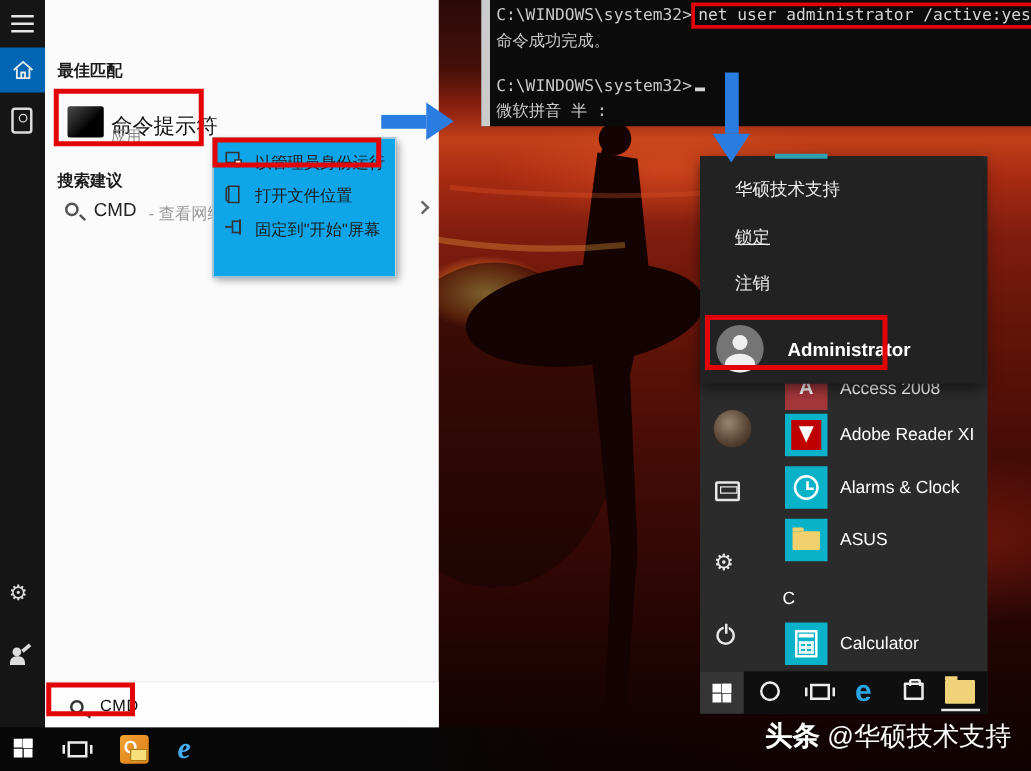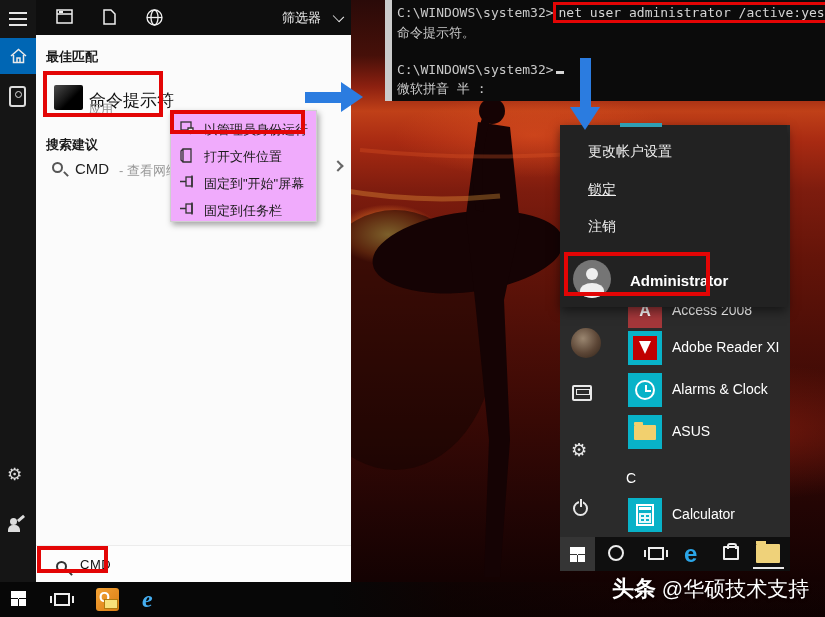--- a/index.html
+++ b/index.html
@@ -44,21 +44,21 @@
   .mag:after { content:""; position:absolute; left:9px; top:9px; width:6px; height:2px; background:#555; transform:rotate(45deg); }
   .sug-q { position:absolute; left:31px; top:2px; font-size:15px; color:#222; }
   .sug-hint { position:absolute; left:75px; top:4px; font-size:13px; color:#999; white-space:nowrap; overflow:hidden; width:96px; }
   .sug-chevron { position:absolute; left:290px; top:4px; width:8px; height:8px; border-right:2px solid #666; border-top:2px solid #666; transform:rotate(45deg); }
   .search-row { position:absolute; left:0; top:545px; width:315px; height:37px; background:#fdfdfd; border-top:1px solid #ececec; }
   .search-mag { position:absolute; left:20px; top:12px; }
   .search-mag .mag { border-color:#333; }
   .search-mag .mag:after { background:#333; }
   .search-val { position:absolute; left:44px; top:11px; font-size:13px; color:#111; letter-spacing:.5px; }
   
-  .ctx { position:absolute; left:170px; top:110px; width:147px; height:112px; background:#f0abfc; border:1px solid #cfcfcf; box-shadow:2px 3px 6px rgba(0,0,0,.35); z-index:6; }
+  .ctx { position:absolute; left:170px; top:110px; width:147px; height:112px; background:#0ea5e9; border:1px solid #cfcfcf; box-shadow:2px 3px 6px rgba(0,0,0,.35); z-index:6; }
   .ctx-item { position:absolute; left:0; width:145px; height:27px; }
   .ctx-item .ci { position:absolute; left:9px; top:6px; }
   .ctx-item .cl { position:absolute; left:33px; top:6px; font-size:13px; color:#1b1b1b; white-space:nowrap; }
   
   .cmd { position:absolute; left:357px; top:0; width:468px; height:101px; background:#0b0b0b; z-index:3; font-family:"DejaVu Sans Mono", monospace; font-size:13px; color:#c9c9c9;margin-left:28px; }
   .cmd-scroll { position:absolute; left:0; top:0; width:7px; height:101px; background:#cbcbcb; }
   .cmd-line { position:absolute; left:12px; white-space:nowrap; }
   .cmd-boxed { display:inline-block; border:3px solid #e30505; padding:0 3px; margin-left:-1px; color:#d5d5d5; }
   .cmd-cursor { display:inline-block; width:8px; height:3px; background:#d5d5d5; margin-left:2px; vertical-align:baseline; }
   
@@ -167,37 +167,20 @@
     <div class="rail-contact"></div>
     <div class="rail-gear">⚙</div>
     <div class="rail-feedback">
       <div class="fb-head"></div>
       <div class="fb-body"></div>
       <div class="fb-pen"></div>
     </div>
   </div>
 
   <div class="panel">
-    <div class="panel-topbar">
-      <svg class="lineicon tb-icon" style="left:20px" width="17" height="15" viewBox="0 0 17 15">
-        <rect x="1" y="1" width="15" height="13" stroke="#f0f0f0" stroke-width="1.5" fill="none"></rect>
-        <line x1="1" y1="5" x2="16" y2="5" stroke="#f0f0f0" stroke-width="1.5"></line>
-        <rect x="3" y="2" width="4" height="2" fill="#f0f0f0"></rect>
-      </svg>
-      <svg class="lineicon tb-icon" style="left:67px" width="13" height="16" viewBox="0 0 13 16">
-        <path d="M1,1 L8,1 L12,5 L12,15 L1,15 Z" stroke="#f0f0f0" stroke-width="1.5" fill="none"></path>
-      </svg>
-      <svg class="lineicon tb-icon" style="left:110px" width="17" height="17" viewBox="0 0 17 17">
-        <circle cx="8.5" cy="8.5" r="7.5" stroke="#f0f0f0" stroke-width="1.3" fill="none"></circle>
-        <ellipse cx="8.5" cy="8.5" rx="3.5" ry="7.5" stroke="#f0f0f0" stroke-width="1.3" fill="none"></ellipse>
-        <line x1="1" y1="8.5" x2="16" y2="8.5" stroke="#f0f0f0" stroke-width="1.3"></line>
-      </svg>
-      <span class="tb-filter">筛选器</span>
-      <span class="tb-chevron"></span>
-    </div>
 
     <div class="sec-header" style="left:10px; top:48px;">最佳匹配</div>
 
     <div>
       <div class="bm-icon" style="top:85px; left:18px;"></div>
       <div class="bm-title" style="top:89px;">命令提示符</div>
       <div class="bm-sub" style="top:101px;">应用</div>
     </div>
 
     <div class="sec-header" style="left:10px; top:136px;">搜索建议</div>
@@ -230,34 +213,26 @@
       <span class="cl">打开文件位置</span>
     </div>
     <div class="ctx-item" style="top:58px;">
       <svg class="ci lineicon" width="16" height="13" viewBox="0 0 16 13">
         <line x1="0" y1="6.5" x2="6" y2="6.5" stroke="#333" stroke-width="1.5"></line>
         <rect x="6" y="2" width="6" height="9" stroke="#333" stroke-width="1.3" fill="none"></rect>
         <line x1="12" y1="0.5" x2="12" y2="12.5" stroke="#333" stroke-width="1.5"></line>
       </svg>
       <span class="cl">固定到"开始"屏幕</span>
     </div>
-    <div class="ctx-item" style="top:85px;">
-      <svg class="ci lineicon" width="16" height="13" viewBox="0 0 16 13">
-        <line x1="0" y1="6.5" x2="6" y2="6.5" stroke="#333" stroke-width="1.5"></line>
-        <rect x="6" y="2" width="6" height="9" stroke="#333" stroke-width="1.3" fill="none"></rect>
-        <line x1="12" y1="0.5" x2="12" y2="12.5" stroke="#333" stroke-width="1.5"></line>
-      </svg>
-      <span class="cl">固定到任务栏</span>
-    </div>
   </div>
 
   <div class="cmd">
     <div class="cmd-scroll"></div>
     <div class="cmd-line" style="top:2px;"><span>C:\WINDOWS\system32&gt;</span><span class="cmd-boxed">net user administrator /active:yes</span></div>
-    <div class="cmd-line" style="top:24px;">命令提示符。</div>
+    <div class="cmd-line" style="top:24px;">命令成功完成。</div>
     <div class="cmd-line" style="top:62px;"><span>C:\WINDOWS\system32&gt;</span><span class="cmd-cursor"></span></div>
     <div class="cmd-line" style="top:80px;">微软拼音 半 :</div>
   </div>
 
   <div class="startmenu">
     <div class="sm-rail-icon sm-avatar-photo"></div>
     <div class="sm-rail-icon sm-explorer"></div>
     <div class="sm-rail-icon sm-gear">⚙</div>
     <div class="sm-rail-icon sm-power"></div>
 
@@ -301,21 +276,21 @@
         </div>
       <div class="it-edge"><span class="edge-e">e</span></div>
       <div class="store-bag"></div>
       <div class="it-folder"></div>
       <div class="it-underline"></div>
     </div>
   </div>
 
   <div class="flyout">
     <div class="flyout-accent"></div>
-    <div class="fo-item" style="top:18px;">更改帐户设置</div>
+    <div class="fo-item" style="top:18px;">华硕技术支持</div>
     <div class="fo-item" style="top:56px;text-decoration:underline;">锁定</div>
     <div class="fo-item" style="top:93px;">注销</div>
     <div>
       <div class="fo-admin-avatar"></div>
       <div class="fo-admin-name">Administrator</div>
     </div>
   </div>
 
   <div class="hl" style="left:43px; top:71px; width:120px; height:46px;"></div>
   <div class="hl" style="left:170px; top:110px; width:135px; height:24px;"></div>

